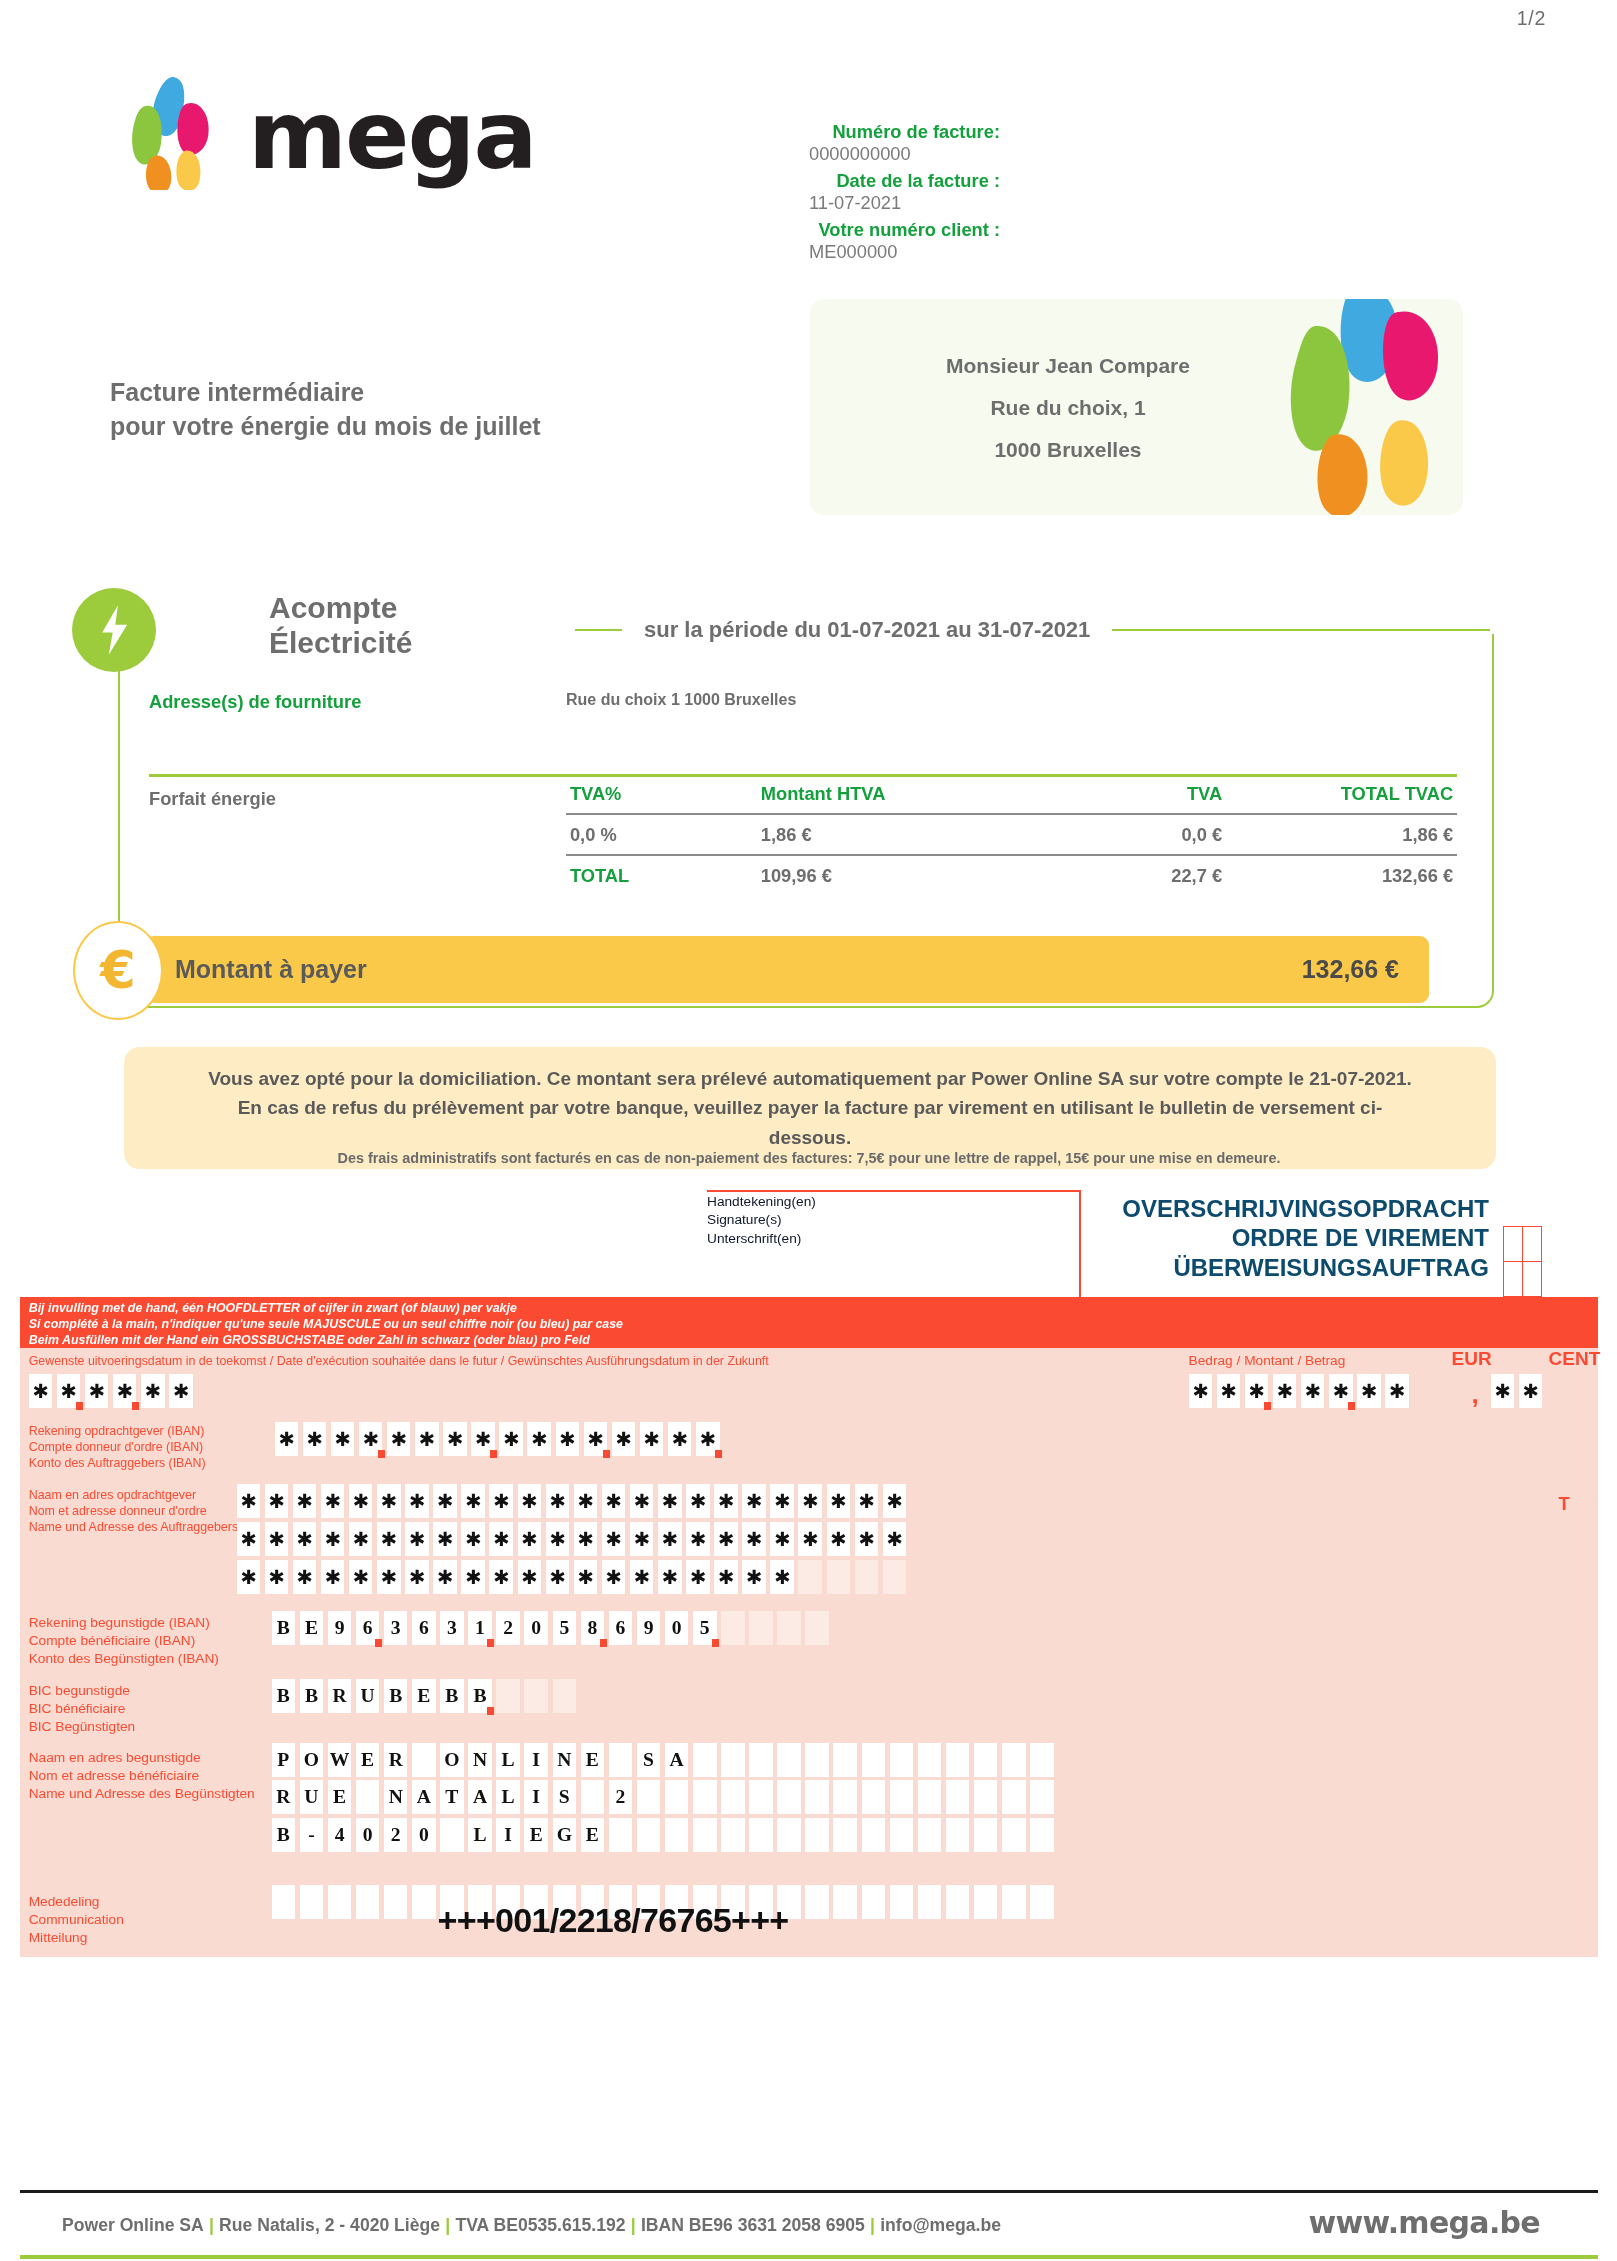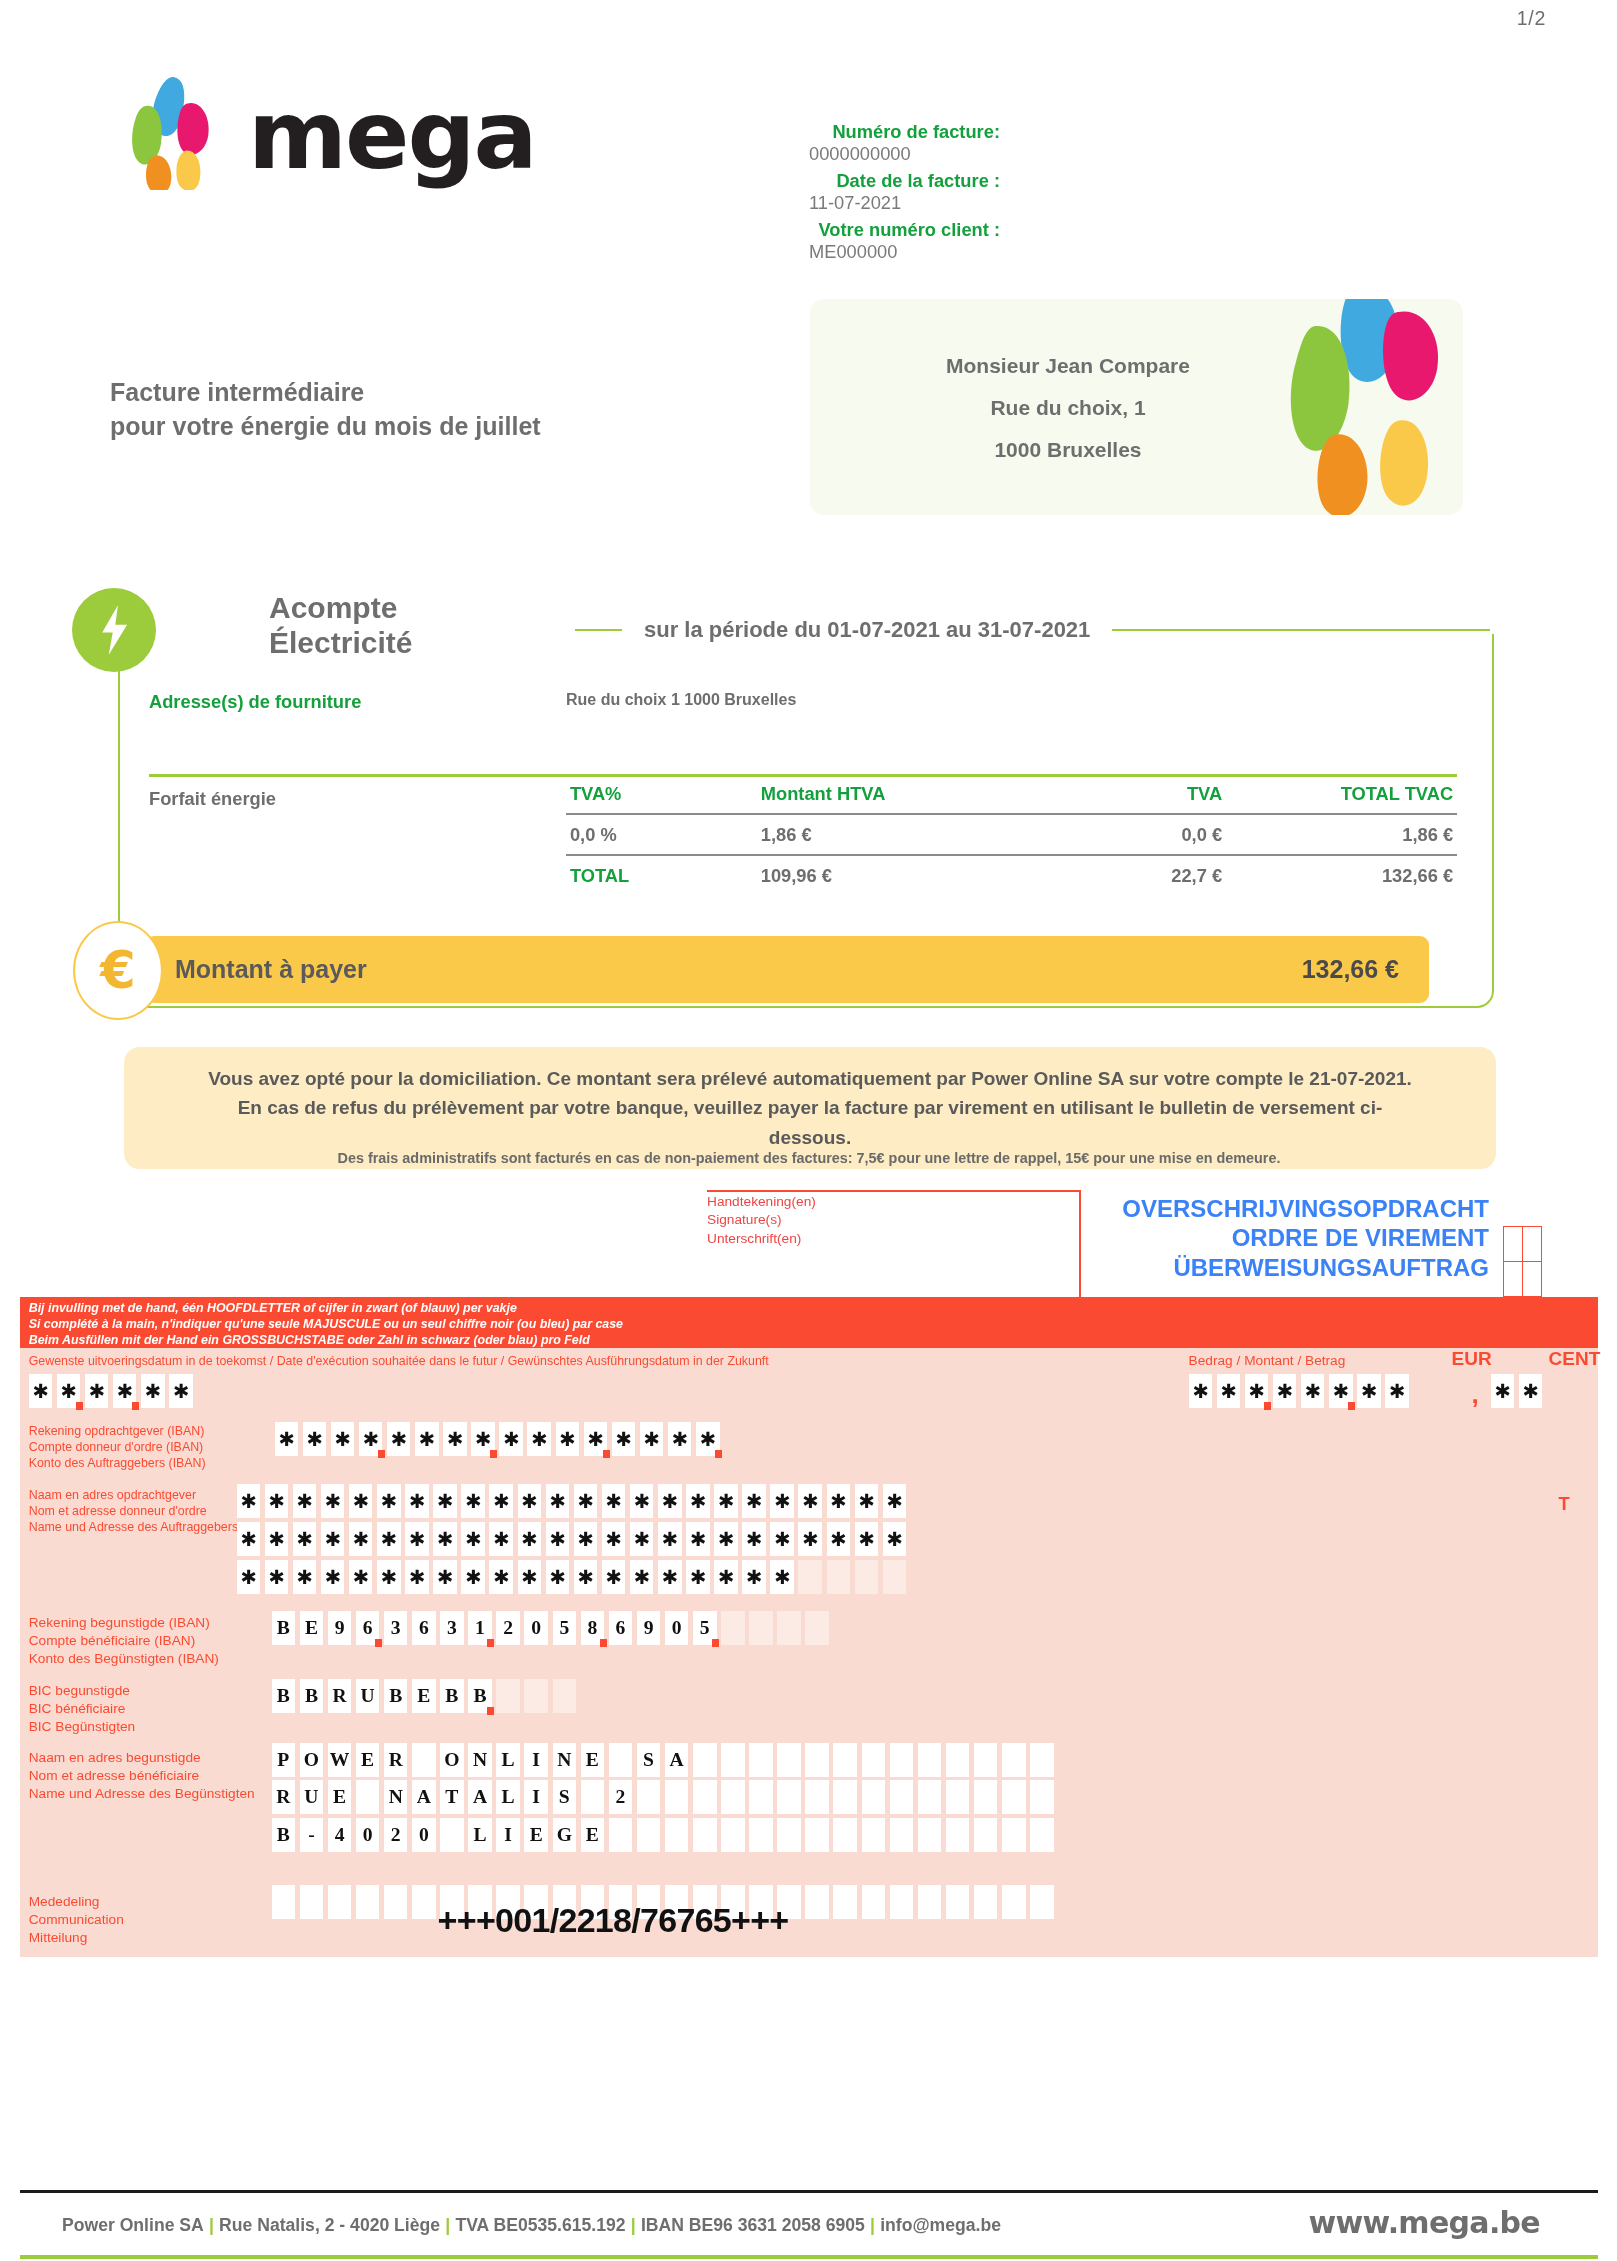--- a/index.html
+++ b/index.html
@@ -88,23 +88,23 @@
   
   .notice{position:absolute;left:124px;top:1047px;width:1372px;background:#fdecc4;border-radius:15.7px;
     padding:17px 78px;box-sizing:border-box;text-align:center;font-size:19px;line-height:1.55;
     color:#5a5a5a;font-weight:bold;}
   .fees{position:absolute;left:0;top:1150px;width:1618px;text-align:center;font-size:14.4px;
     color:#6a6a6a;font-weight:bold;}
 
   
   .sigbox{position:absolute;left:707px;top:1190px;width:372px;height:118px;
     border-top:2px solid #fa4b32;border-right:2px solid #fa4b32;}
-  .siglabels{position:absolute;left:707px;top:1193px;font-size:13.7px;color:#ef4444;line-height:1.35;
+  .siglabels{position:absolute;left:707px;top:1193px;font-size:13.7px;color:#0f172a;line-height:1.35;
     white-space:pre-line;font-family:"Liberation Sans",sans-serif;}
-  .formtitles{position:absolute;left:1071px;top:1194px;width:418px;text-align:right;color:#3b82f6;
+  .formtitles{position:absolute;left:1071px;top:1194px;width:418px;text-align:right;color:#0c4a6e;
     font-weight:bold;font-size:24px;line-height:1.22;white-space:pre-line;letter-spacing:0px;}
   .tickboxes{position:absolute;left:1503px;top:1226px;width:41px;height:73px;}
   .tickboxes div{position:absolute;border:1.3px solid #fa4b32;width:17.6px;height:34px;}
 
   .form{position:absolute;left:19.6px;top:1297px;width:1578px;height:660px;background:#fadbd2;}
   .form-redbar{position:absolute;left:0;top:0;width:100%;height:51px;background:#fa4b32;}
   .form-redbar-text{position:absolute;left:9.1px;top:3.9px;color:#ffffff;font-size:12.4px;line-height:1.28;
     font-style:italic;font-weight:bold;white-space:pre-line;}
   .fieldlabel{position:absolute;color:#fa4b32;font-size:12.4px;line-height:1.28;white-space:pre-line;}
   .rowlabel-big{position:absolute;color:#fa4b32;font-size:13.7px;line-height:1.3;white-space:pre-line;}

